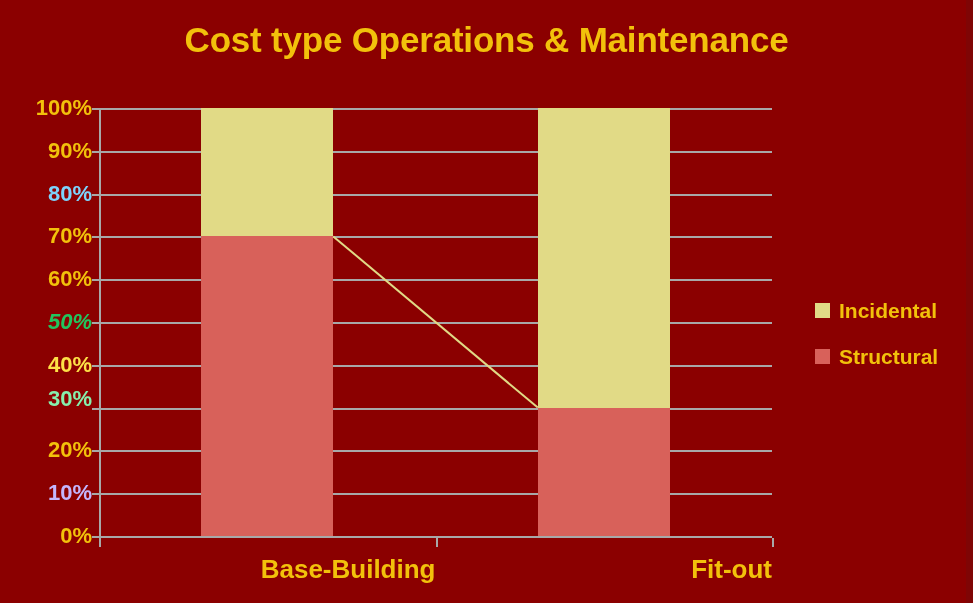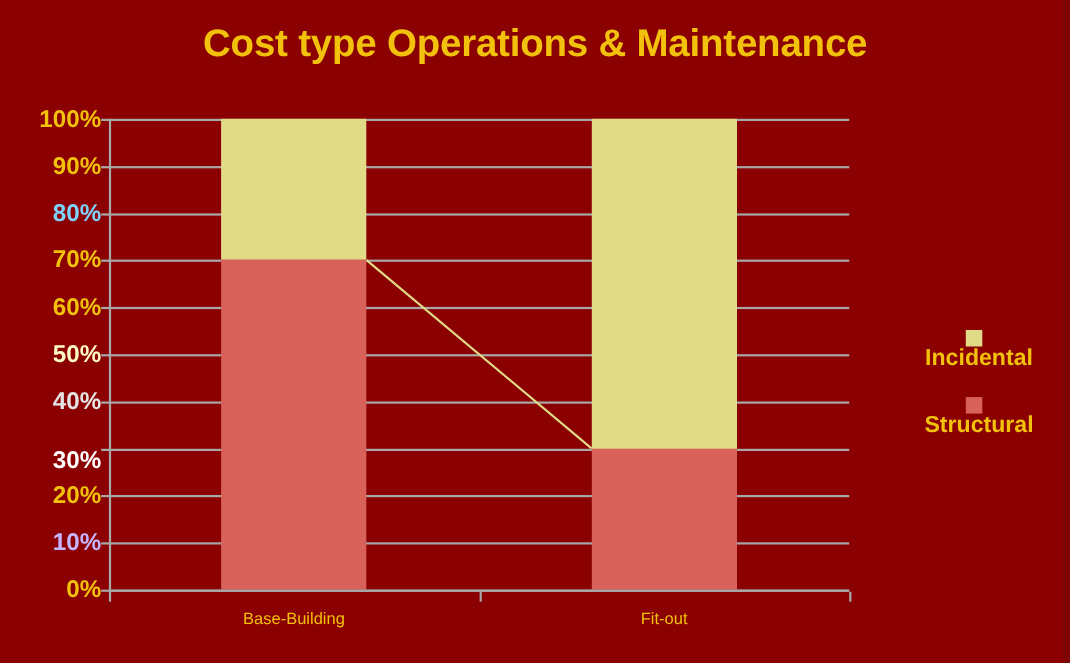--- a/index.html
+++ b/index.html
@@ -123,40 +123,39 @@
   .x-major-tick {
     position: absolute;
     top: 538px;
     width: 2px;
     height: 9px;
     background: #A8A8A8;
   }
   .x-label {
     position: absolute;
     top: 554px;
-    text-align: center;
-    font-size: 15px;
-    font-weight: normal;
+    text-align: right;
+    font-size: 26px;
+    font-weight: bold;
     color: #F2C10B;
     white-space: nowrap;
   }
 
   
   .legend {
     position: absolute;
     left: 815px;
     top: 300px;
     width: 150px;
   }
   .legend-entry {
     display: flex;
     align-items: center;
     margin-bottom: 25px;
     white-space: nowrap;
-    flex-direction: column;
   }
   .legend-swatch {
     width: 15px;
     height: 15px;
     margin-right: 9px;
     flex: 0 0 auto;
   }
   .legend-text {
     font-size: 21px;
     font-weight: bold;
@@ -188,23 +187,23 @@
     </div>
 
   <div class="axis-y-line"></div>
 
   <div class="y-axis-labels" id="y-axis-labels">
       <div class="y-label" style="top: 97px; color: rgb(242, 193, 11);">100%</div>
       <div class="y-label" style="top: 139.8px; color: rgb(242, 193, 11);">90%</div>
       <div class="y-label" style="top: 182.6px; color: #7dd3fc;">80%</div>
       <div class="y-label" style="top: 225.4px; color: rgb(242, 193, 11);">70%</div>
       <div class="y-label" style="top: 268.2px; color: rgb(242, 193, 11);">60%</div>
-      <div class="y-label" style="top: 311px; color: #fef9c3;">50%</div>
-      <div class="y-label" style="top: 353.8px; color: #e5e5e5;">40%</div>
-      <div class="y-label" style="top: 407px; color: #ffffff;">30%</div>
+      <div class="y-label" style="top: 311px; color: #22c55e; font-style: italic;">50%</div>
+      <div class="y-label" style="top: 353.8px; color: #fde047;">40%</div>
+      <div class="y-label" style="top: 388px; color: #86efac;">30%</div>
       <div class="y-label" style="top: 439.4px; color: rgb(242, 193, 11);">20%</div>
       <div class="y-label" style="top: 482.2px; color: #c4b5fd;">10%</div>
       <div class="y-label" style="top: 525px; color: rgb(242, 193, 11);">0%</div>
     </div>
   <div id="y-ticks">
       <div class="axis-tick" style="top: 108px; background: rgb(168, 168, 168);"></div>
       <div class="axis-tick" style="top: 150.8px; background: rgb(168, 168, 168);"></div>
       <div class="axis-tick" style="top: 193.6px; background: rgb(168, 168, 168);"></div>
       <div class="axis-tick" style="top: 236.4px; background: rgb(168, 168, 168);"></div>
       <div class="axis-tick" style="top: 279.2px; background: rgb(168, 168, 168);"></div>

